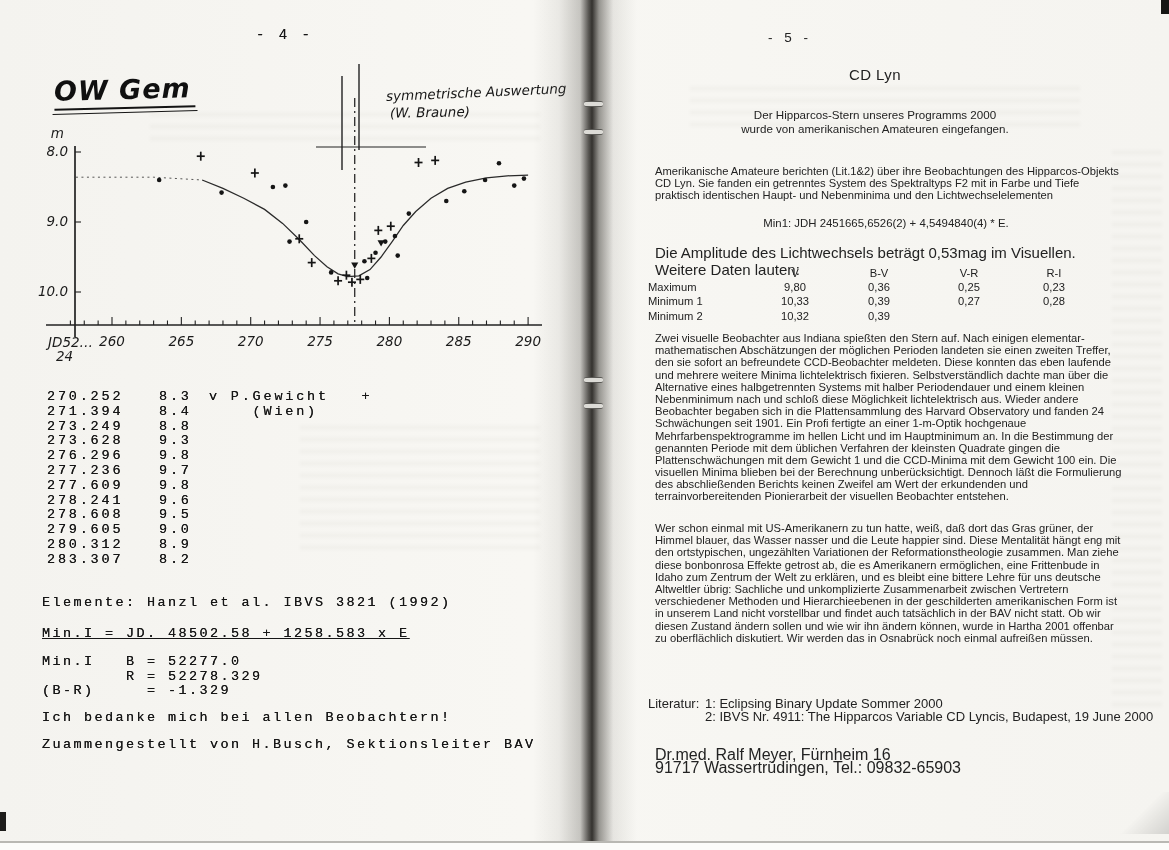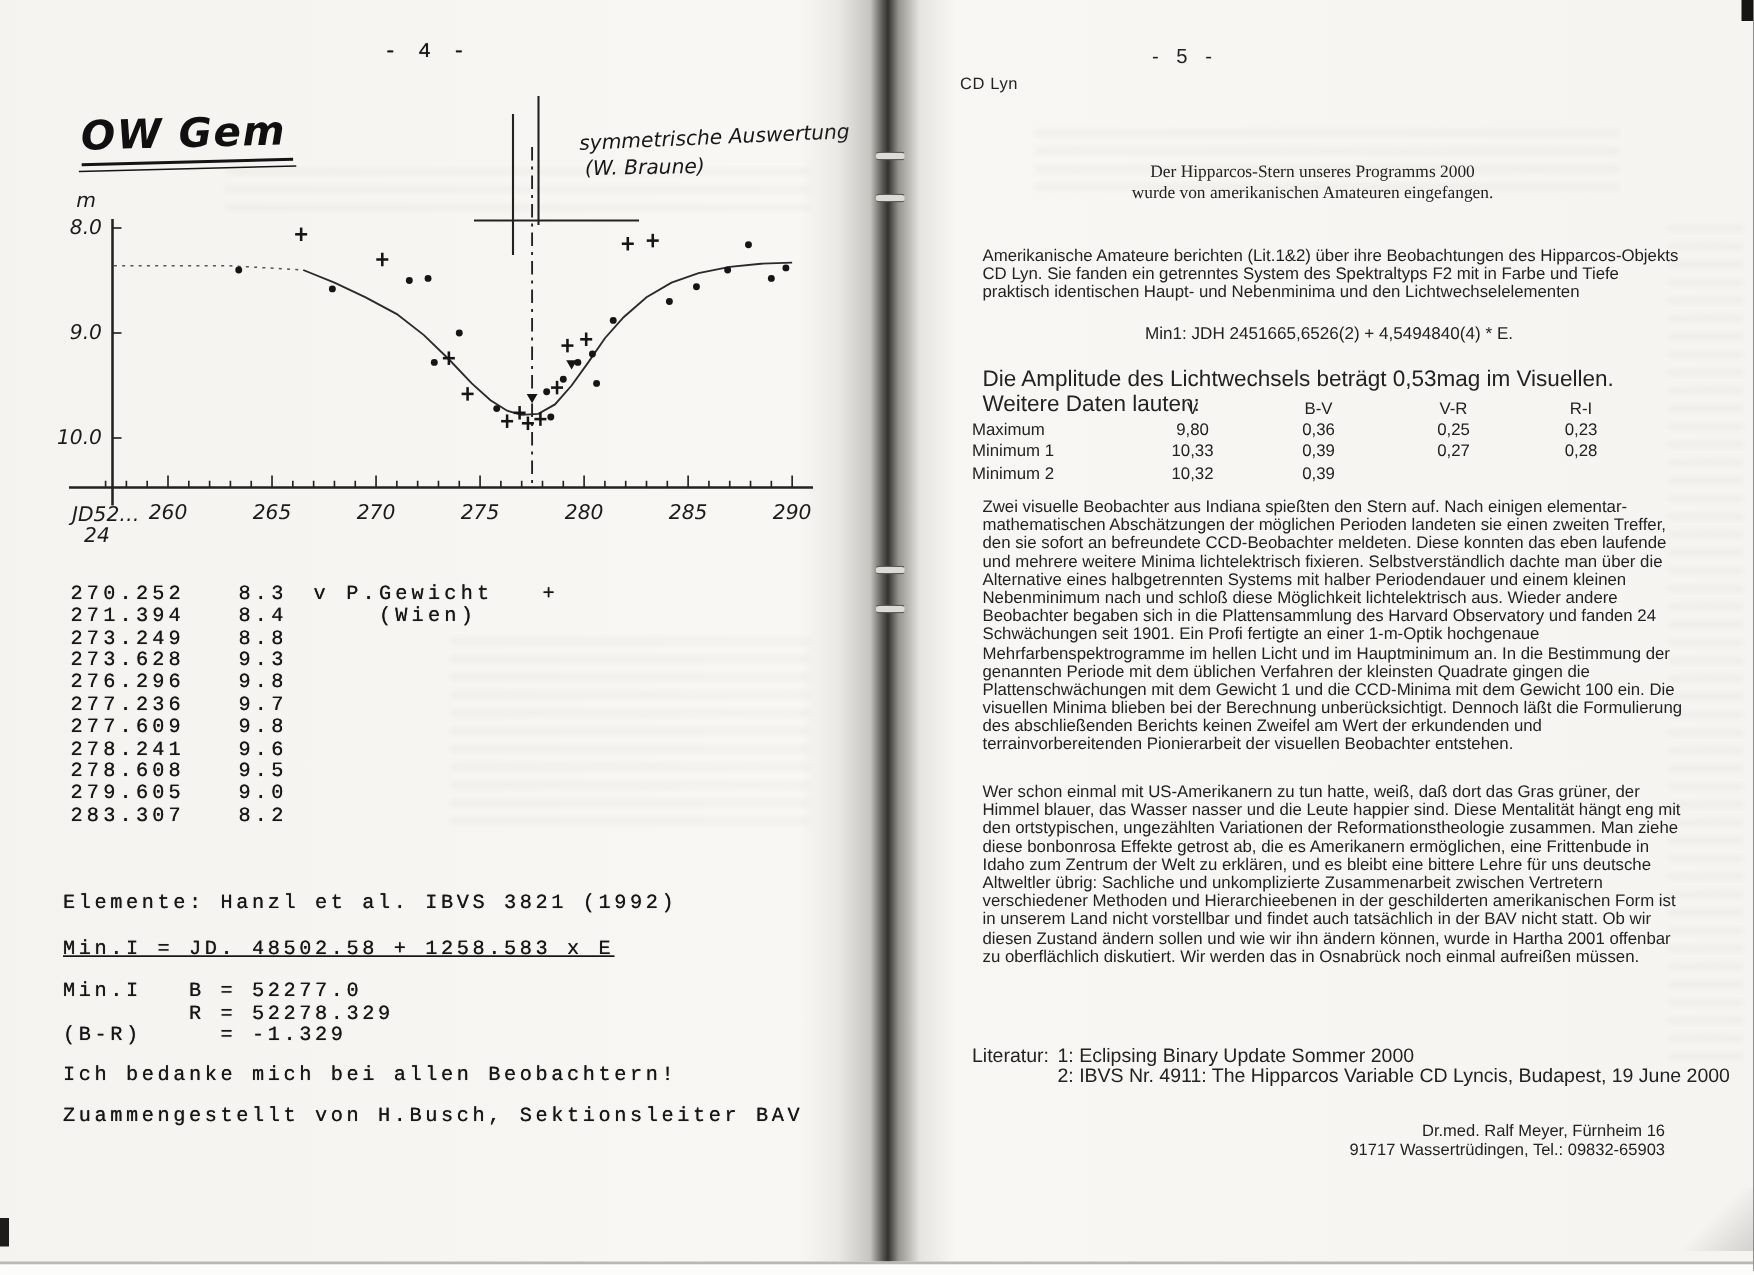--- a/index.html
+++ b/index.html
@@ -47,36 +47,36 @@
 
   .el-line1{left:42px;top:595px;font-size:13.5px;letter-spacing:2.4px;}
   .el-line2{left:42px;top:626px;font-size:13.5px;letter-spacing:2.4px;text-decoration:underline;}
   .el-block{left:42px;top:655px;font-size:13.5px;letter-spacing:2.4px;line-height:14.6px;white-space:pre;}
   .el-thanks{left:42px;top:710px;font-size:13.5px;letter-spacing:2.4px;}
   .el-compiled{left:42px;top:737px;font-size:13.5px;letter-spacing:2.4px;}
 
   
   .rp{color:#222;}
   .pnum-right{left:768px;top:30px;font-size:13.5px;letter-spacing:4px;}
-  .cd-title{left:640px;top:50px;width:470px;text-align:left;font-size:11px;letter-spacing:.4px;}
-  .intro{left:640px;top:108px;width:470px;text-align:center;font-size:11.6px;line-height:14px;white-space:pre-line;font-family:Liberation Serif, serif;}
+  .cd-title{left:640px;top:66px;width:470px;text-align:center;font-size:15px;letter-spacing:.4px;}
+  .intro{left:640px;top:108px;width:470px;text-align:center;font-size:11.6px;line-height:14px;white-space:pre-line;}
   .para{width:468px;font-size:11.2px;line-height:12.18px;text-align:left;white-space:normal;}
   .para1{left:655px;top:165px;}
   .formula{left:655px;top:217px;width:462px;text-align:center;font-size:11.4px;}
   .amplitude{left:655px;top:244px;width:468px;font-size:15px;}
   .ctable{left:648px;top:266px;display:grid;grid-template-columns:108px 78px 90px 90px 80px;
     font-size:11.2px;line-height:14.2px;}
   .ctable .c{text-align:center;}
   .ctable .l{text-align:left;}
   .para2{left:655px;top:332px;}
   .para3{left:655px;top:522px;}
   .lit{left:648px;top:697px;display:flex;font-size:13px;line-height:13.2px;}
   .lit-label{width:57px;}
   .lit-items{white-space:pre-line;}
-  .footer{left:655px;top:748px;width:455px;text-align:right;font-size:11px;line-height:13.2px;white-space:pre-line;}
+  .footer{left:655px;top:748px;width:455px;font-size:16px;line-height:13.2px;white-space:pre-line;}
 </style>
 </head>
 <body>
 
 <div id="screen">
 
   <div class="abs ghost" style="left:150px;top:112px;width:390px;height:34px;"></div>
   <div class="abs ghost" style="left:300px;top:425px;width:240px;height:130px;"></div>
   <div class="abs ghost" style="left:690px;top:86px;width:390px;height:42px;"></div>
   <div class="abs ghost" style="left:1112px;top:150px;width:50px;height:560px;"></div>
@@ -241,20 +241,25 @@
         <span class="obs-jd">278.608</span>
         <span class="obs-mag">9.5</span>
         <span class="obs-note"></span>
       </div>
     <div class="obs-row">
         <span class="obs-jd">279.605</span>
         <span class="obs-mag">9.0</span>
         <span class="obs-note"></span>
       </div>
     <div class="obs-row">
+        <span class="obs-jd">280.312</span>
+        <span class="obs-mag">8.9</span>
+        <span class="obs-note"></span>
+      </div>
+    <div class="obs-row">
         <span class="obs-jd">283.307</span>
         <span class="obs-mag">8.2</span>
         <span class="obs-note"></span>
       </div>
   </div>
 
   <div class="abs mono el-line1">Elemente: Hanzl et al. IBVS 3821 (1992)</div>
   <div class="abs mono el-line2">Min.I = JD. 48502.58 + 1258.583 x E</div>
   <div class="abs mono el-block">Min.I   B = 52277.0
         R = 52278.329

